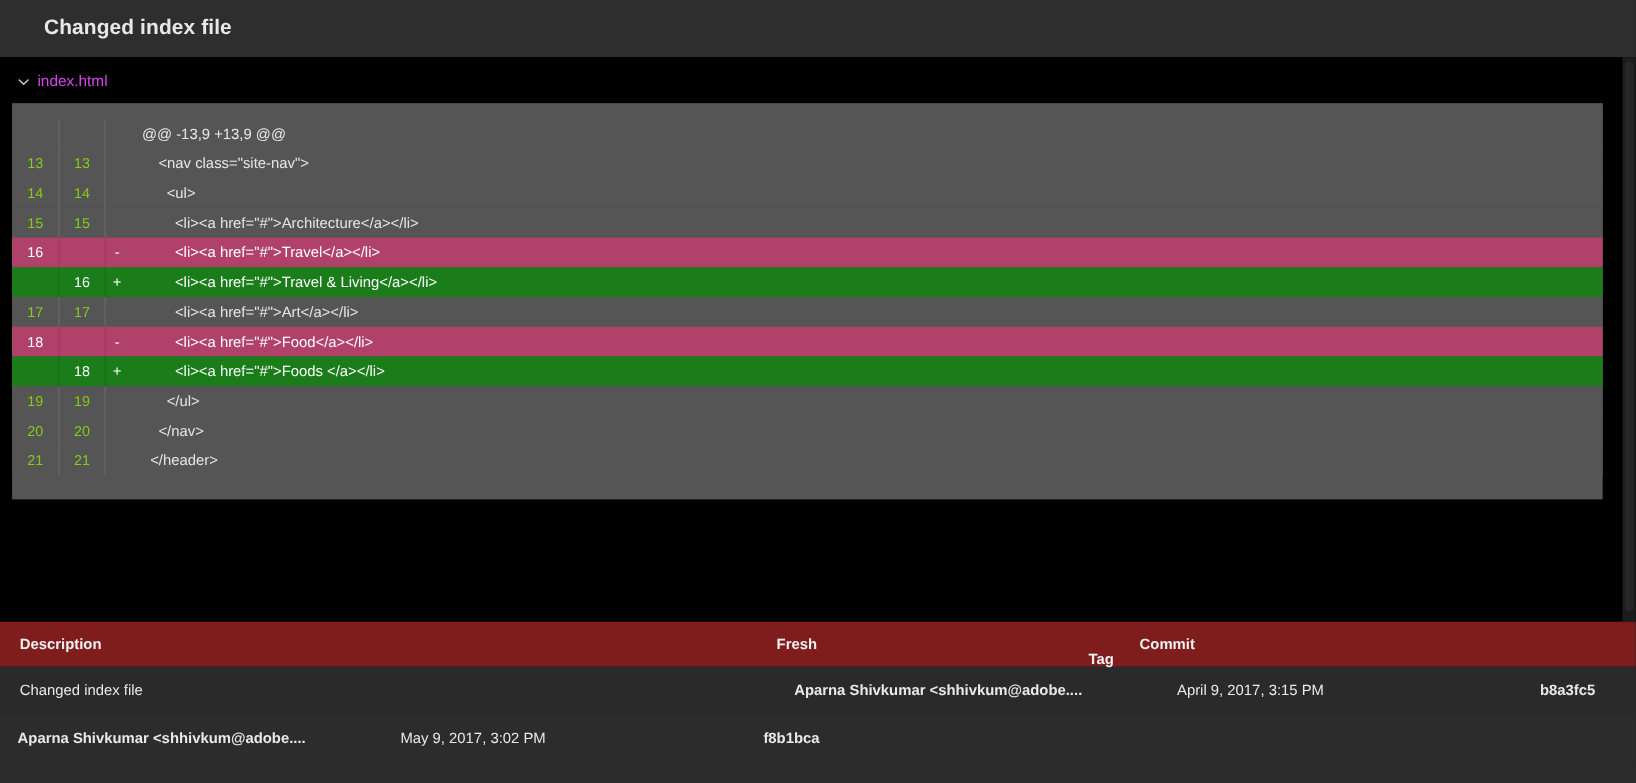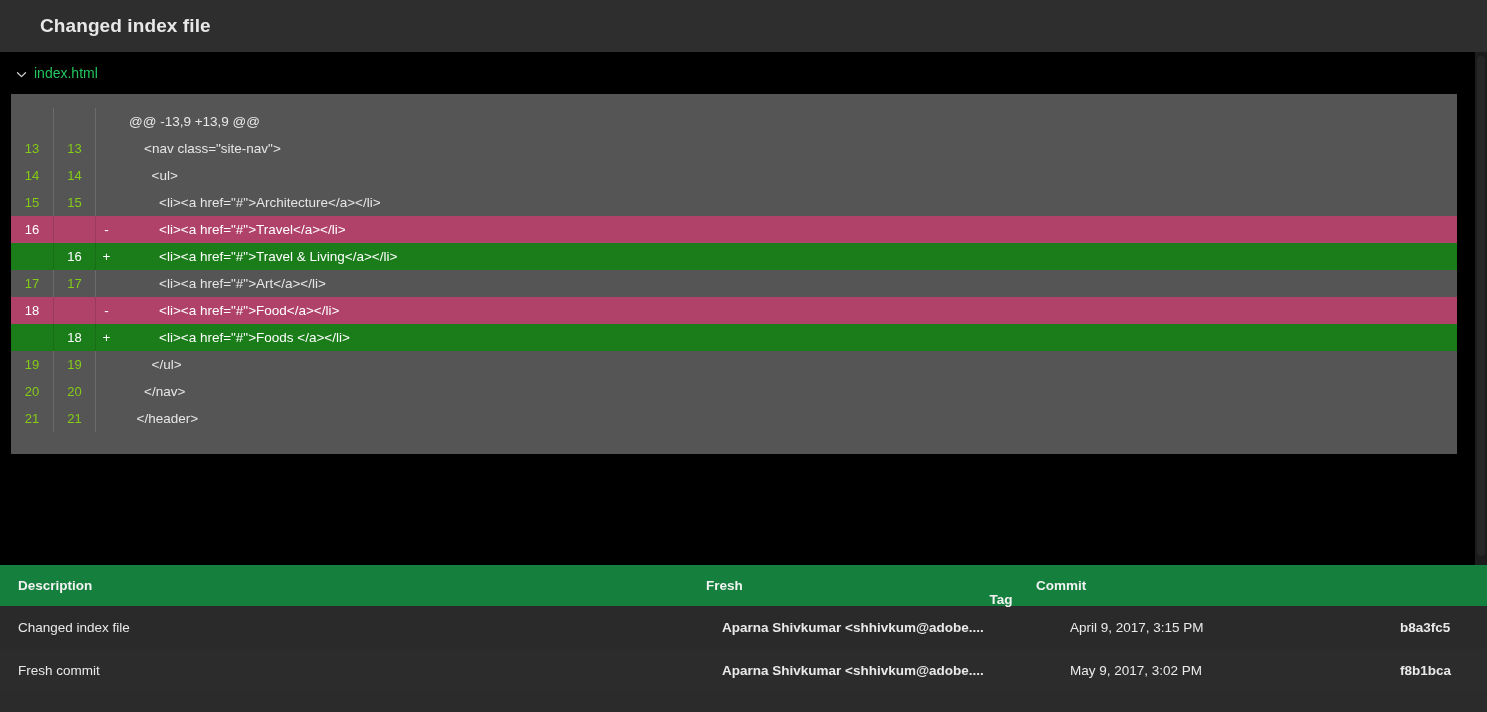--- a/index.html
+++ b/index.html
@@ -61,21 +61,21 @@
     width: 13px;
     height: 13px;
     margin-right: 6px;
     display: inline-block;
     position: relative;
     top: 1px;
   }
   #file-header .chev svg { display: block; }
   #file-name {
     font-size: 14px;
-    color: #22c55e;
+    color: #d946ef;
   }
 
   
   #diff-body {
     margin: 0 18px 0 11px;
     background: #555555;
     padding-bottom: 22px;
   }
   .diff-row {
     display: flex;
@@ -143,21 +143,21 @@
     height: 147px;
   }
   .tbl-row {
     display: flex;
     align-items: center;
     height: 43px;
     box-sizing: border-box;
     font-size: 13.5px;
   }
   #tbl-head {
-    background: #15803d;
+    background: #7f1d1d;
     font-weight: bold;
     color: #f2f2f2;
     height: 41px;
   }
   .tbl-data { background: #2a2a2a; color: #e9e9e9; }
   .tbl-data.alt { background: #2c2c2c; }
   .tbl-data .c-author { font-weight: bold; margin-left: 16px; }
   .tbl-data .c-commit { font-weight: bold; }
 
   .c-desc   { flex: 0 0 706px; padding-left: 18px; box-sizing: border-box; overflow: hidden; white-space: nowrap; }
@@ -220,20 +220,19 @@
 
   <div id="tbl-body">
       <div class="tbl-row tbl-data">
         <div class="c-desc">Changed index file</div>
         <div class="c-author">Aparna Shivkumar &lt;shhivkum@adobe....</div>
         <div class="c-date">April 9, 2017, 3:15 PM</div>
         <div class="c-tag"></div>
         <div class="c-commit">b8a3fc5</div>
       </div>
       <div class="tbl-row tbl-data alt">
-        <div class="c-desc">Fresh commit</div>
         <div class="c-author">Aparna Shivkumar &lt;shhivkum@adobe....</div>
         <div class="c-date">May 9, 2017, 3:02 PM</div>
         <div class="c-tag"></div>
         <div class="c-commit">f8b1bca</div>
       </div>
     </div>
 </div>
 
 </body></html>

